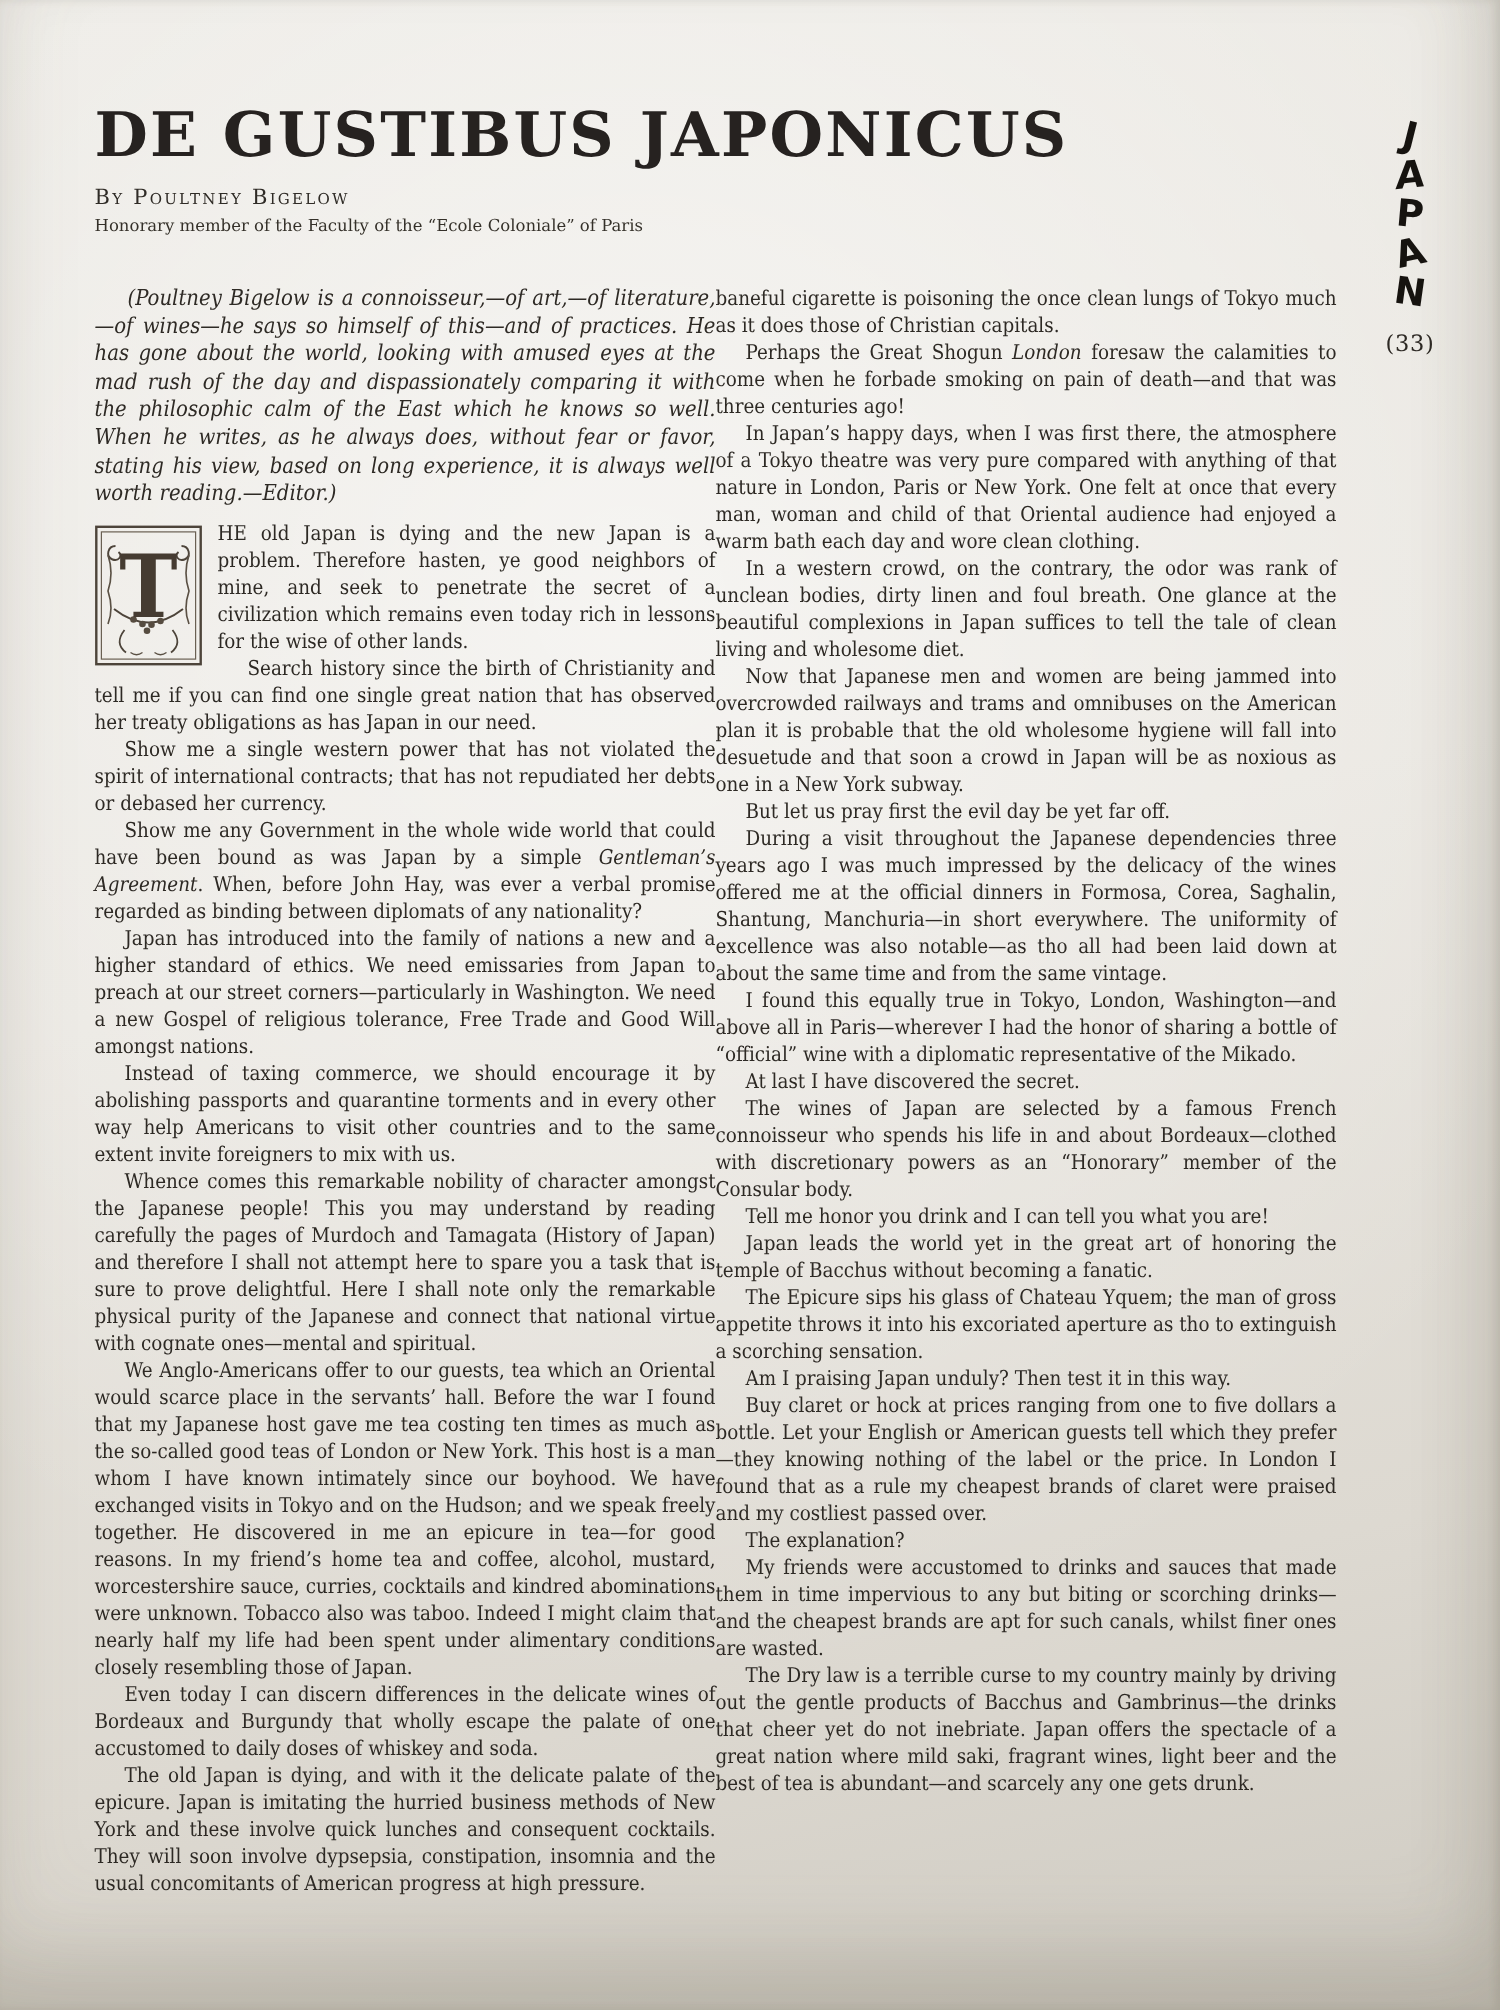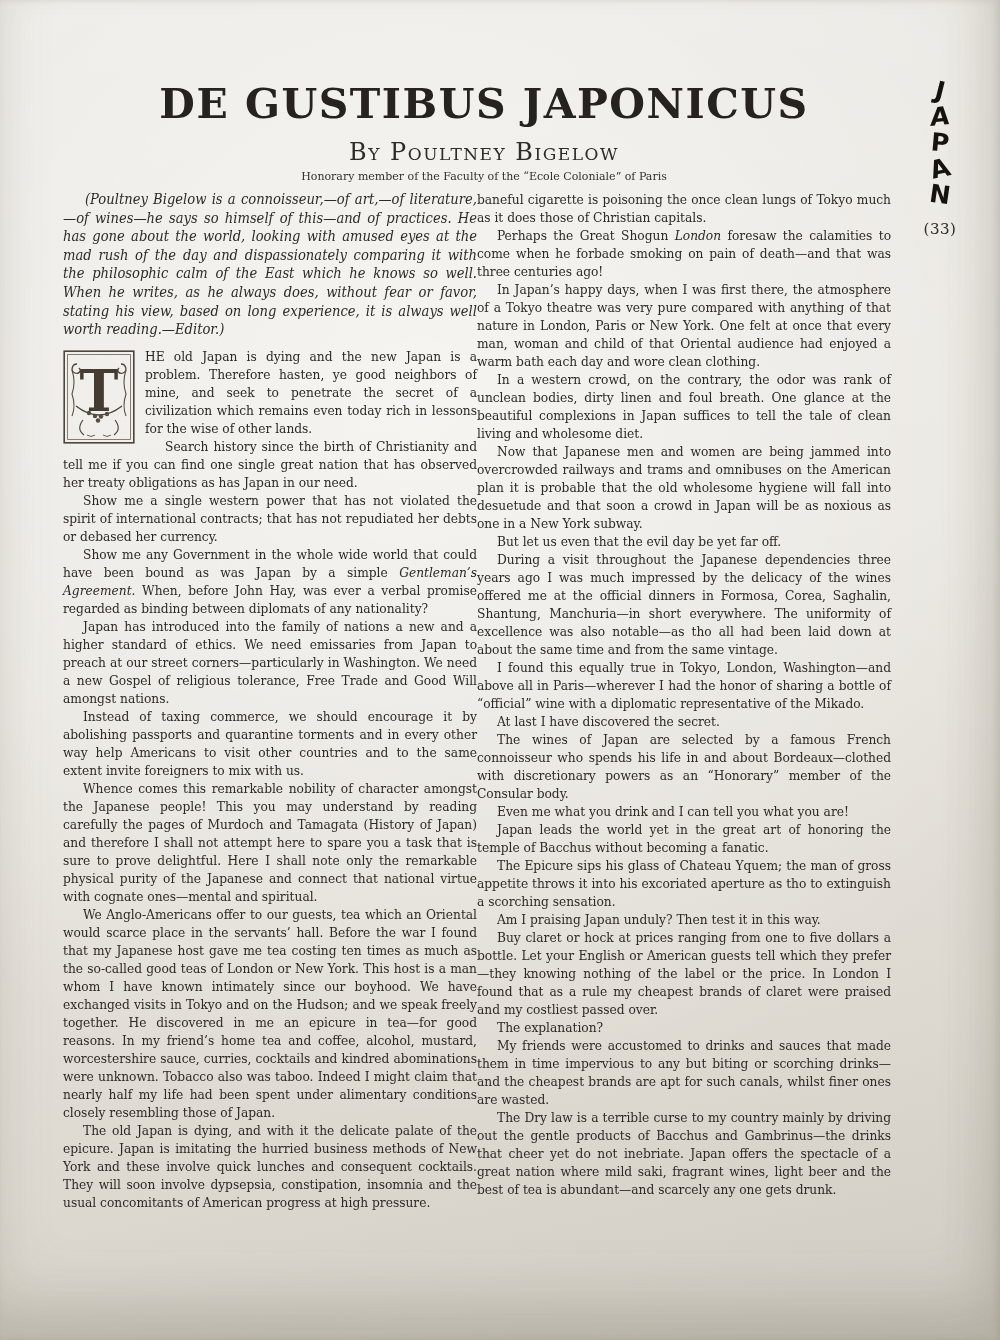--- a/index.html
+++ b/index.html
@@ -7,26 +7,26 @@
     position:relative;
     width:1000px; height:1340px;
     background:
       radial-gradient(ellipse 120% 90% at 42% 30%, rgba(255,255,255,0.55), rgba(255,255,255,0) 60%),
       linear-gradient(168deg, #edebe6 0%, #e9e6e0 45%, #ddd9d1 78%, #cfcbc2 100%);
     box-shadow: inset -16px -28px 46px rgba(96,86,70,0.16), inset 0 -48px 60px rgba(120,110,92,0.10), inset -3px 0 6px rgba(80,70,55,0.12);
     overflow:hidden;
     font-family:"DejaVu Serif", "Liberation Serif", serif;
     color:#2d2924;
   }
-  .header { position:absolute; top:82px; left:63px; width:842px; text-align:center; }
+  .header { position:absolute; top:68px; left:63px; width:842px; }
   .title {
     font-size:41px; font-weight:600; letter-spacing:1.5px;
     color:#262220; line-height:1.1; white-space:nowrap;
   }
-  .byline { margin-top:11px; font-size:24px; font-variant:small-caps; letter-spacing:1.5px; color:#2f2b26; }
+  .byline { margin-top:11px; font-size:14px; font-variant:small-caps; letter-spacing:1.5px; color:#2f2b26; }
   .affiliation { margin-top:4px; font-size:11px; color:#343029; }
 
   .columns {
     position:absolute; top:190px; left:63px; width:842px;
     display:flex; gap:0;
   }
   .column { width:414px; text-align:justify; font-size:13.6px; line-height:18px; font-stretch:condensed; }
   .editor-note {
     font-style:italic; font-size:14.6px; line-height:18.6px;
     text-indent:22px; margin-bottom:8px; color:#2e2a25;
@@ -92,37 +92,38 @@
       </div>
       <div class="paragraphs">
           <p>HE old Japan is dying and the new Japan is a problem.  Therefore hasten, ye good neighbors of mine, and seek to penetrate the secret of a civilization which remains even today rich in lessons for the wise of other lands.</p>
           <p>Search history since the birth of Christianity and tell me if you can find one single great nation that has observed her treaty obligations as has Japan in our need.</p>
           <p>Show me a single western power that has not violated the spirit of international contracts; that has not repudiated her debts or debased her currency.</p>
           <p>Show me any Government in the whole wide world that could have been bound as was Japan by a simple <i>Gentleman’s Agreement</i>.  When, before John Hay, was ever a verbal promise regarded as binding between diplomats of any nationality?</p>
           <p>Japan has introduced into the family of nations a new and a higher standard of ethics.  We need emissaries from Japan to preach at our street corners—particularly in Washington.  We need a new Gospel of religious tolerance, Free Trade and Good Will amongst nations.</p>
           <p>Instead of taxing commerce, we should encourage it by abolishing passports and quarantine torments and in every other way help Americans to visit other countries and to the same extent invite foreigners to mix with us.</p>
           <p>Whence comes this remarkable nobility of character amongst the Japanese people!  This you may understand by reading carefully the pages of Murdoch and Tamagata (History of Japan) and therefore I shall not attempt here to spare you a task that is sure to prove delightful.  Here I shall note only the remarkable physical purity of the Japanese and connect that national virtue with cognate ones—mental and spiritual.</p>
           <p>We Anglo-Americans offer to our guests, tea which an Oriental would scarce place in the servants’ hall.  Before the war I found that my Japanese host gave me tea costing ten times as much as the so-called good teas of London or New York.  This host is a man whom I have known intimately since our boyhood.  We have exchanged visits in Tokyo and on the Hudson; and we speak freely together.  He discovered in me an epicure in tea—for good reasons.  In my friend’s home tea and coffee, alcohol, mustard, worcestershire sauce, curries, cocktails and kindred abominations were unknown.  Tobacco also was taboo.  Indeed I might claim that nearly half my life had been spent under alimentary conditions closely resembling those of Japan.</p>
+          <p>Even today I can discern differences in the delicate wines of Bordeaux and Burgundy that wholly escape the palate of one accustomed to daily doses of whiskey and soda.</p>
           <p>The old Japan is dying, and with it the delicate palate of the epicure.  Japan is imitating the hurried business methods of New York and these involve quick lunches and consequent cocktails.  They will soon involve dypsepsia, constipation, insomnia and the usual concomitants of American progress at high pressure.</p>
         </div>
     </div>
 
     <div class="column">
       <div class="paragraphs">
           <p>baneful cigarette is poisoning the once clean lungs of Tokyo much as it does those of Christian capitals.</p>
           <p>Perhaps the Great Shogun <i>London</i> foresaw the calamities to come when he forbade smoking on pain of death—and that was three centuries ago!</p>
           <p>In Japan’s happy days, when I was first there, the atmosphere of a Tokyo theatre was very pure compared with anything of that nature in London, Paris or New York.  One felt at once that every man, woman and child of that Oriental audience had enjoyed a warm bath each day and wore clean clothing.</p>
           <p>In a western crowd, on the contrary, the odor was rank of unclean bodies, dirty linen and foul breath.  One glance at the beautiful complexions in Japan suffices to tell the tale of clean living and wholesome diet.</p>
           <p>Now that Japanese men and women are being jammed into overcrowded railways and trams and omnibuses on the American plan it is probable that the old wholesome hygiene will fall into desuetude and that soon a crowd in Japan will be as noxious as one in a New York subway.</p>
-          <p>But let us even that the evil day be yet far off.</p>
+          <p>But let us pray first the evil day be yet far off.</p>
           <p>During a visit throughout the Japanese dependencies three years ago I was much impressed by the delicacy of the wines offered me at the official dinners in Formosa, Corea, Saghalin, Shantung, Manchuria—in short everywhere.  The uniformity of excellence was also notable—as tho all had been laid down at about the same time and from the same vintage.</p>
           <p>I found this equally true in Tokyo, London, Washington—and above all in Paris—wherever I had the honor of sharing a bottle of “official” wine with a diplomatic representative of the Mikado.</p>
           <p>At last I have discovered the secret.</p>
           <p>The wines of Japan are selected by a famous French connoisseur who spends his life in and about Bordeaux—clothed with discretionary powers as an “Honorary” member of the Consular body.</p>
-          <p>Even me what you drink and I can tell you what you are!</p>
+          <p>Tell me honor you drink and I can tell you what you are!</p>
           <p>Japan leads the world yet in the great art of honoring the temple of Bacchus without becoming a fanatic.</p>
           <p>The Epicure sips his glass of Chateau Yquem; the man of gross appetite throws it into his excoriated aperture as tho to extinguish a scorching sensation.</p>
           <p>Am I praising Japan unduly?  Then test it in this way.</p>
           <p>Buy claret or hock at prices ranging from one to five dollars a bottle.  Let your English or American guests tell which they prefer—they knowing nothing of the label or the price.  In London I found that as a rule my cheapest brands of claret were praised and my costliest passed over.</p>
           <p>The explanation?</p>
           <p>My friends were accustomed to drinks and sauces that made them in time impervious to any but biting or scorching drinks—and the cheapest brands are apt for such canals, whilst finer ones are wasted.</p>
           <p>The Dry law is a terrible curse to my country mainly by driving out the gentle products of Bacchus and Gambrinus—the drinks that cheer yet do not inebriate.  Japan offers the spectacle of a great nation where mild saki, fragrant wines, light beer and the best of tea is abundant—and scarcely any one gets drunk.</p>
         </div>
     </div>
 

